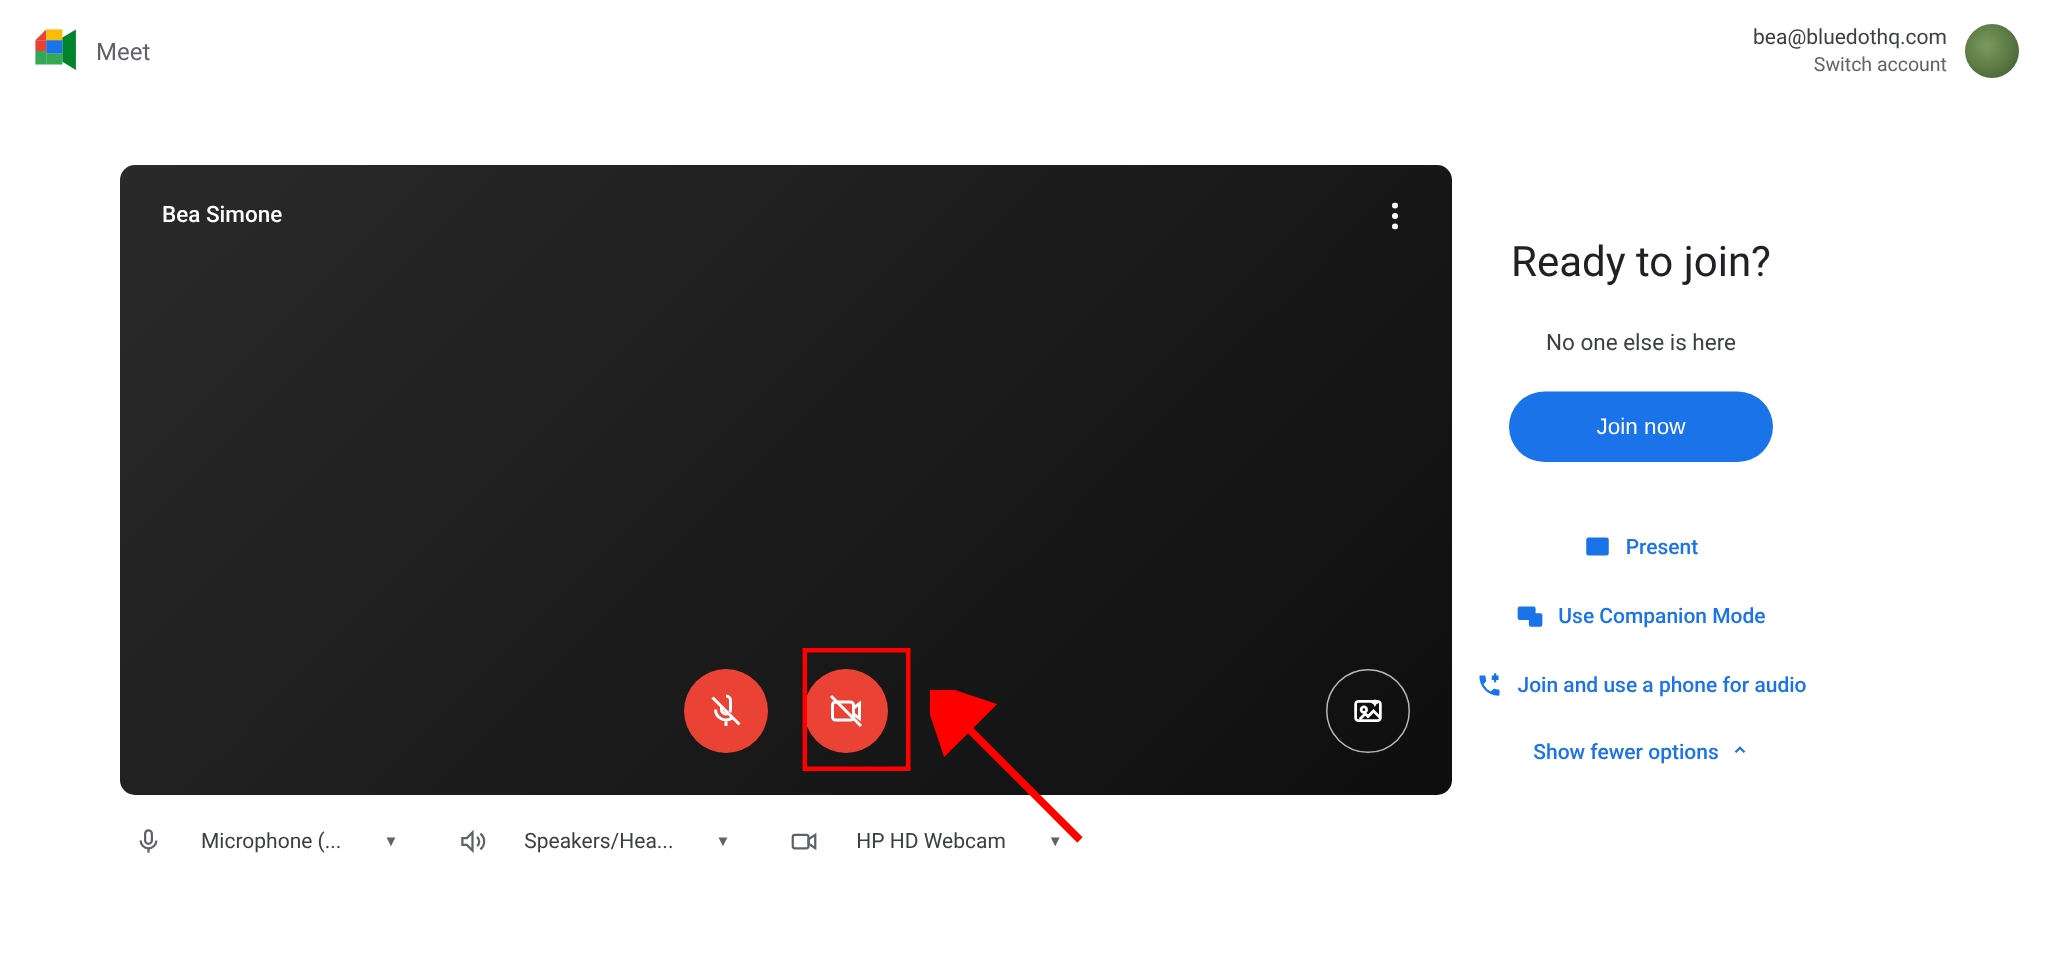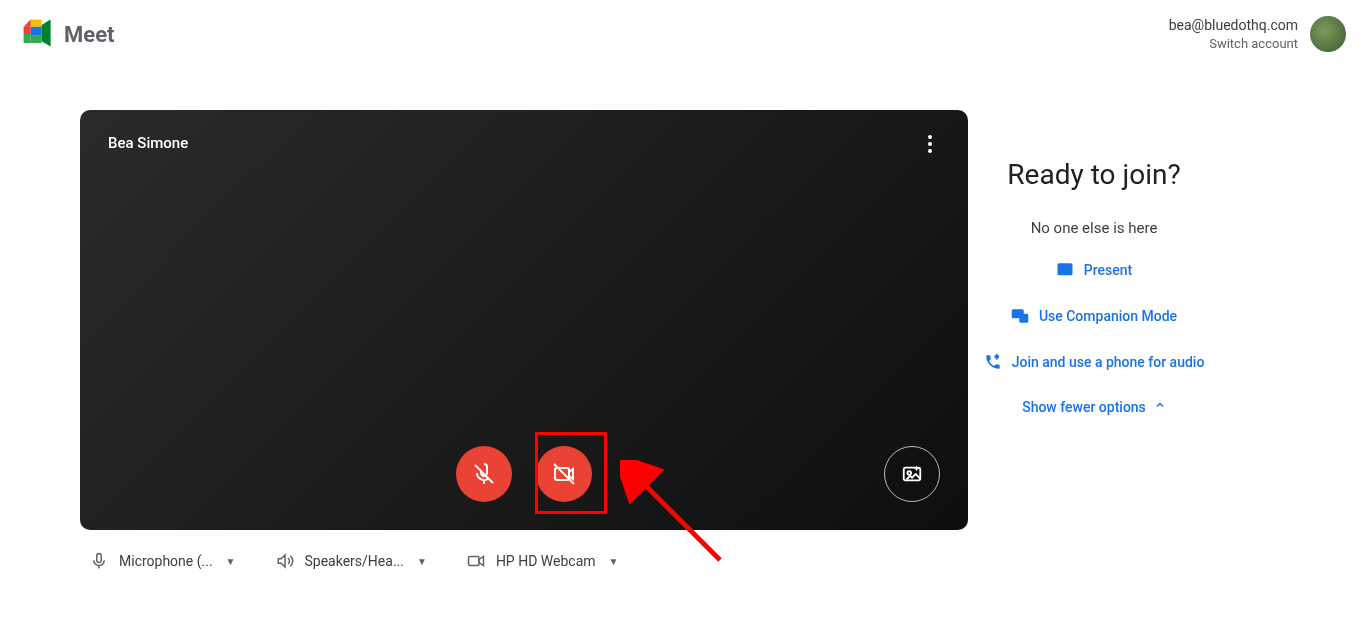--- a/index.html
+++ b/index.html
@@ -12,21 +12,21 @@
       position: relative;
     }
     .header {
       display: flex;
       justify-content: space-between;
       align-items: center;
       padding: 16px 20px;
     }
     .header-left { display: flex; align-items: center; gap: 8px; }
     .logo { width: 36px; height: 36px; }
-    .app-name { font-size: 22px; color: #5f6368; font-weight: 700; }
+    .app-name { font-size: 16px; color: #5f6368; font-weight: 400; }
     .header-right { display: flex; align-items: center; gap: 12px; }
     .account-text { text-align: right; font-size: 14px; color: #5f6368; line-height: 1.35; }
     .account-text .email { color: #3c4043; }
     .switch-account { font-size: 13px; color: #5f6368; cursor: pointer; }
     .avatar {
       width: 36px; height: 36px; border-radius: 50%;
       background: radial-gradient(circle at 40% 40%, #7a9b5e, #3d5a2e);
       cursor: pointer;
     }
     .main { display: flex; padding: 42px 20px 0 80px; gap: 20px; }
@@ -77,21 +77,21 @@
     }
     .arrow {
       position: absolute;
       left: 540px; bottom: -50px;
       pointer-events: none;
     }
     .device-row {
       display: flex; gap: 40px; padding: 22px 10px 0;
       font-size: 14px; color: #3c4043;
     }
-    .device-item { display: flex; align-items: center; gap: 11px; cursor: pointer; }
+    .device-item { display: flex; align-items: center; gap: 26px; cursor: pointer; }
     .device-item svg { flex-shrink: 0; }
     .caret { font-size: 10px; color: #5f6368; margin-left: 2px; }
     .right-panel {
       flex: 1; display: flex; flex-direction: column; align-items: center;
       padding-top: 48px;
     }
     .ready-title { font-size: 28px; color: #202124; margin-bottom: 28px; }
     .subtext { font-size: 15px; color: #3c4043; margin-bottom: 24px; }
     .join-btn {
       background: #1a73e8; color: #fff; font-size: 15px; font-weight: 500;
@@ -211,20 +211,21 @@
         </svg>
         <span>HP HD Webcam</span>
         <span class="caret">▼</span>
       </div>
     </div>
   </div>
 
   <div class="right-panel">
     <div class="ready-title">Ready to join?</div>
     <div class="subtext">No one else is here</div>
+    <button class="join-btn">Join now</button>
 
     <div class="option-link">
       <svg width="18" height="18" viewBox="0 0 24 24" fill="none" stroke="#1a73e8" stroke-width="2">
         <rect x="3" y="4" width="18" height="14" rx="1"></rect>
         <path d="M12 14V8m-3 3l3-3 3 3"></path>
       </svg>
       <span>Present</span>
     </div>
 
     <div class="option-link">

